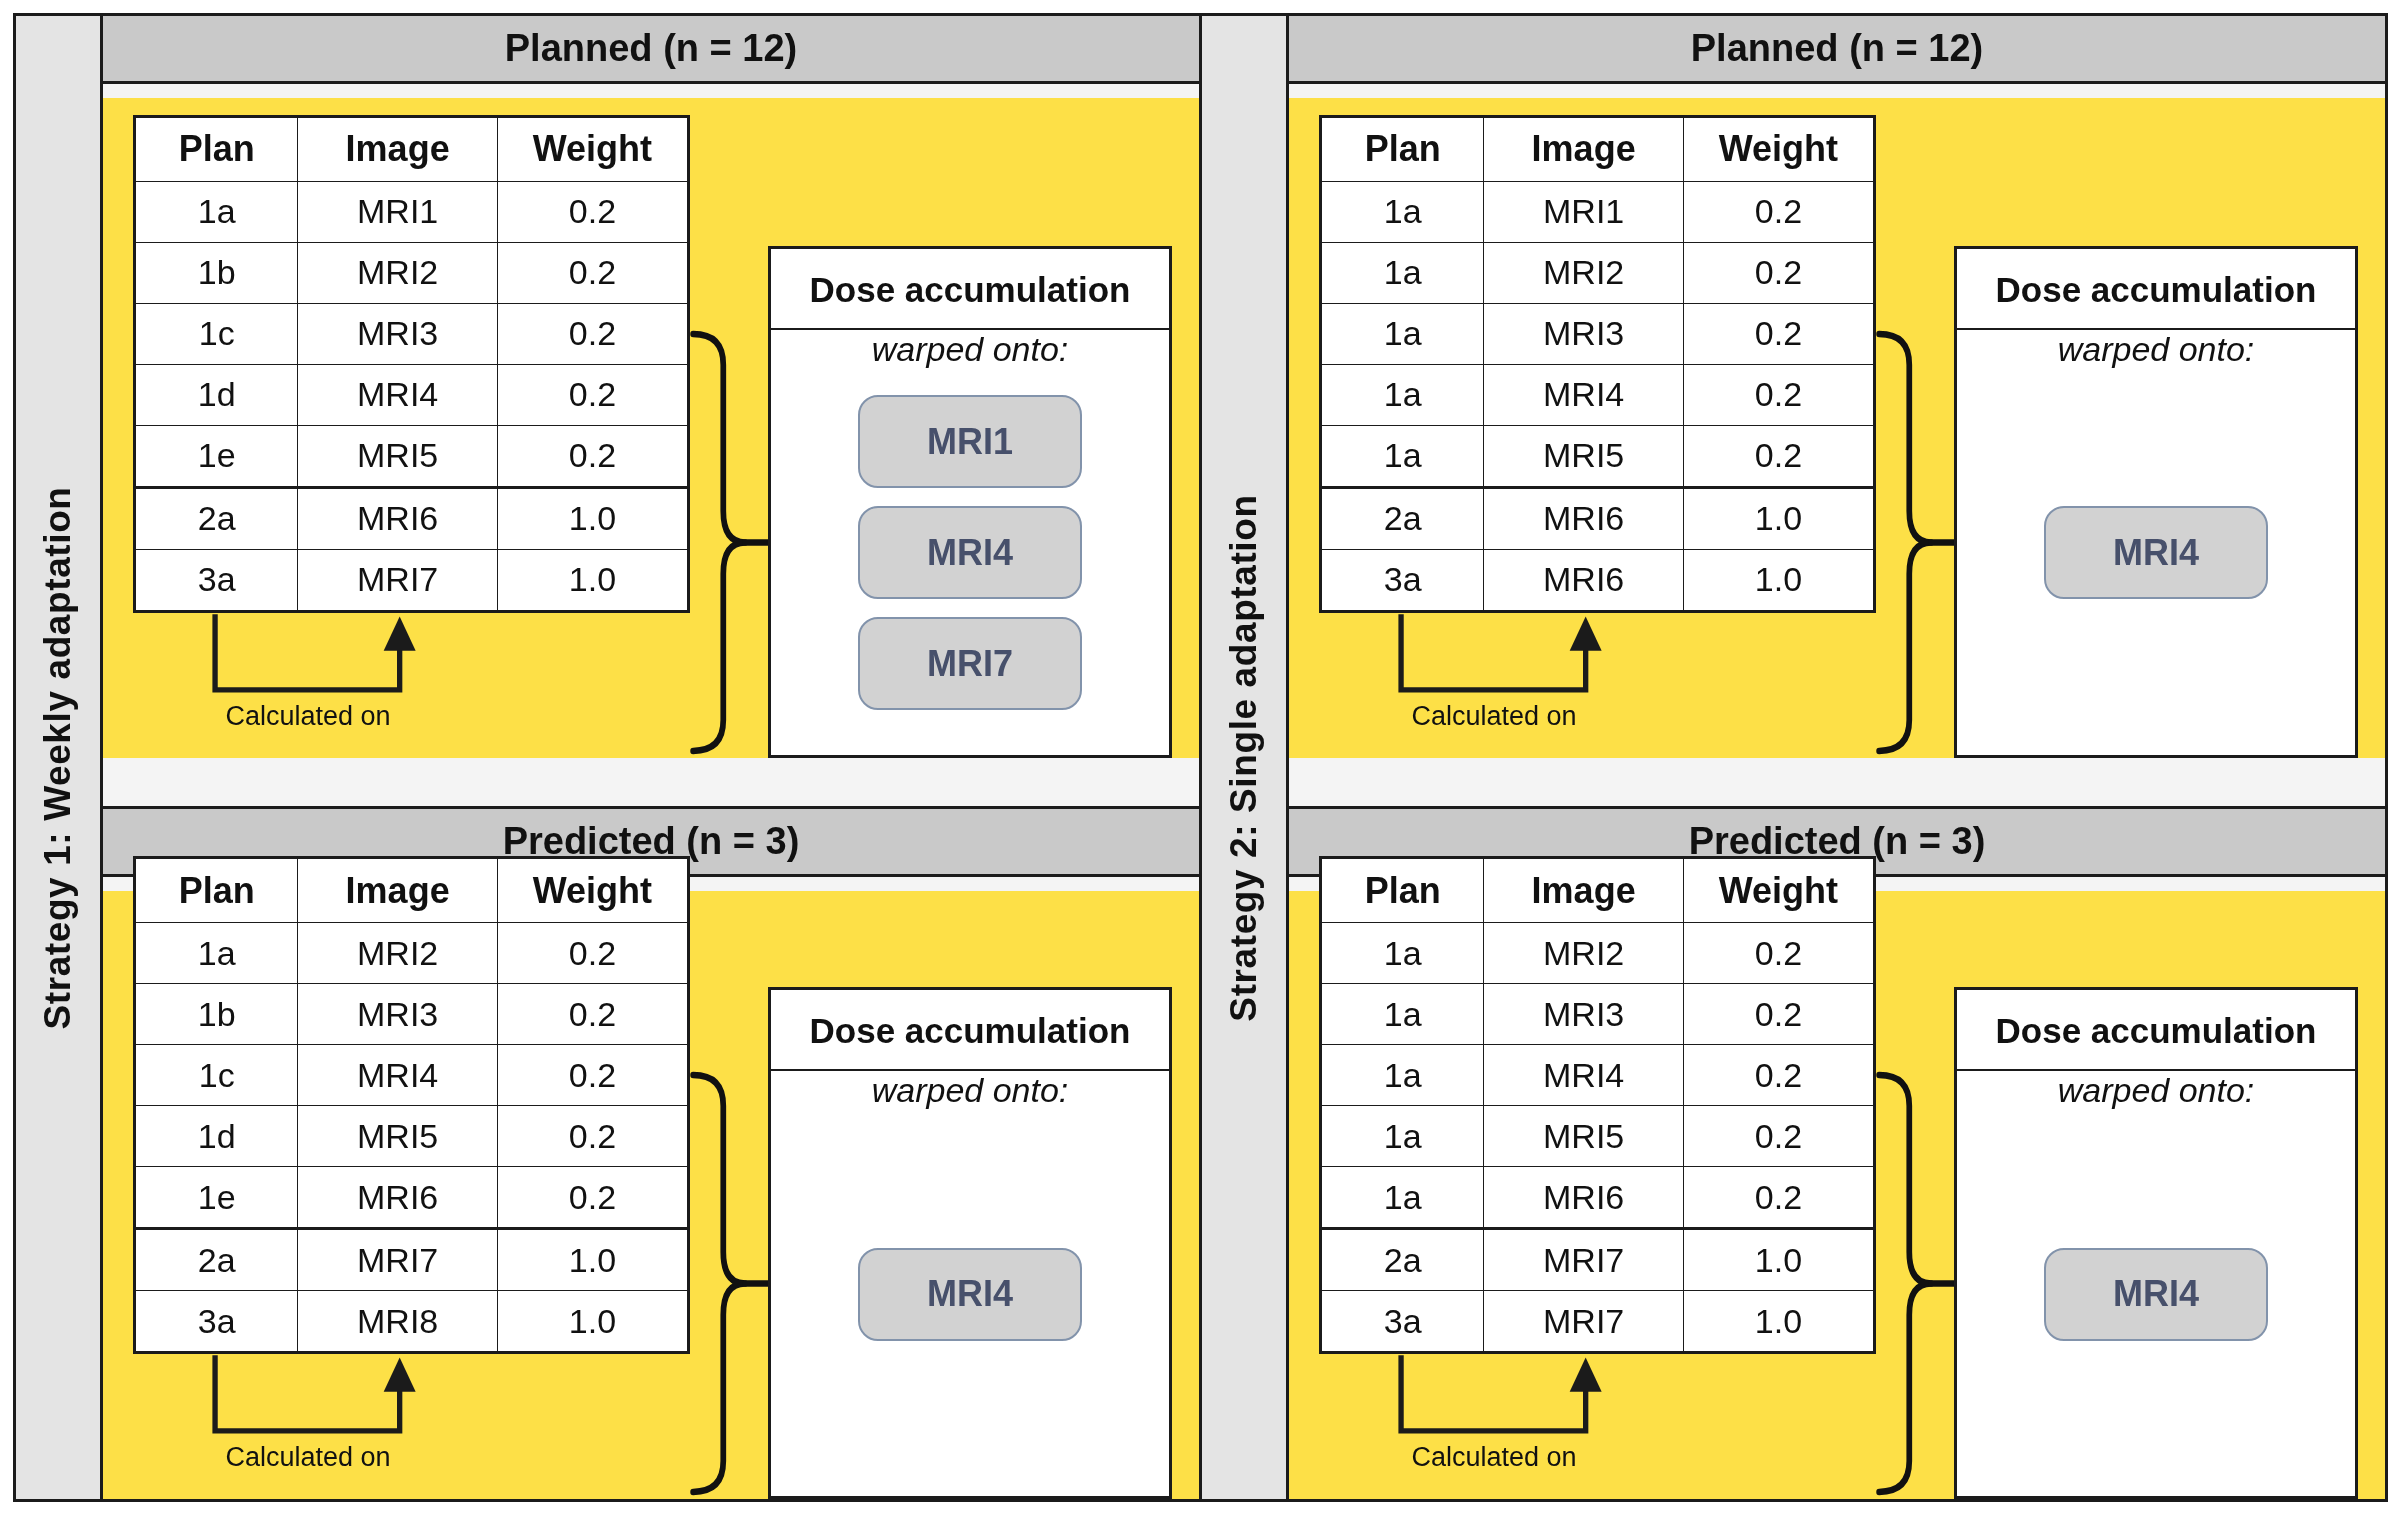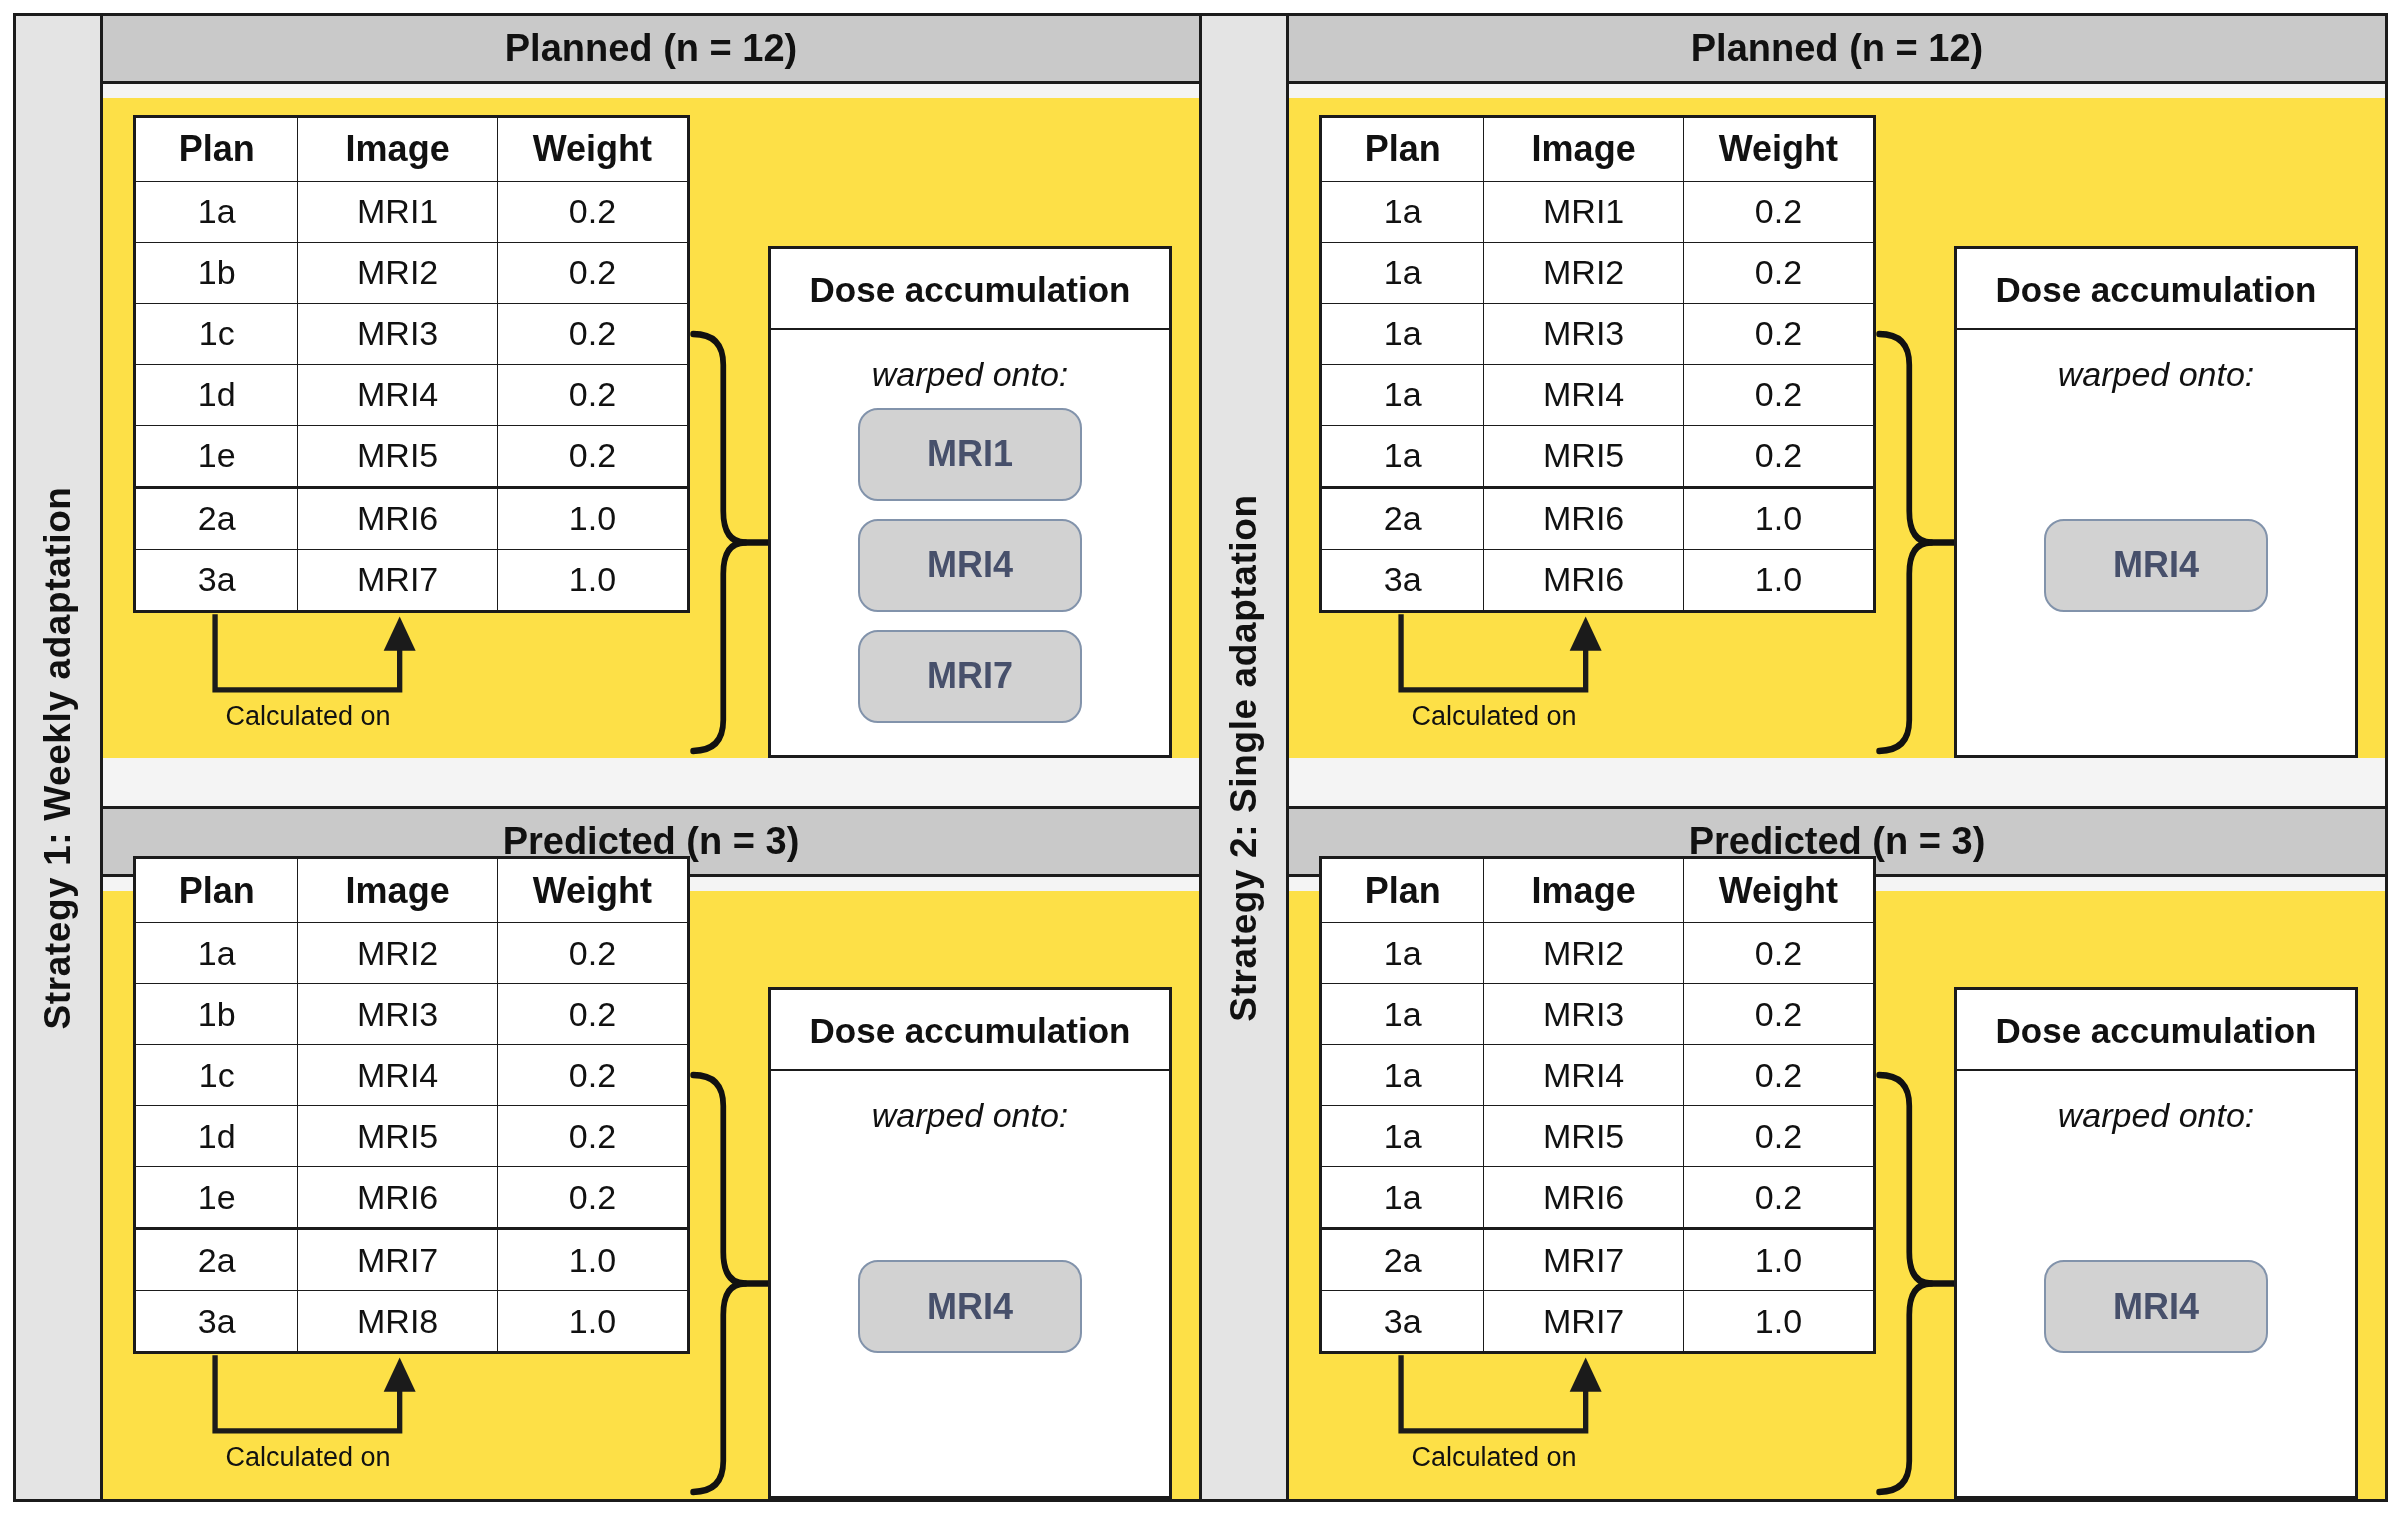--- a/index.html
+++ b/index.html
@@ -22,21 +22,21 @@
   table.plan-table{border:3px solid #1b1b1b;}
   table.plan-table tr.thick-top td{border-top:3.6px solid #1b1b1b;}
   .calc-zone{position:relative;height:145px;}
   .calc-svg{position:absolute;left:0;top:0;}
   .calc-label{position:absolute;left:21px;top:88px;width:308px;text-align:center;font-size:27px;}
   .brace-area{flex:1;min-width:71px;height:431px;margin-top:63px;}
   .brace-area svg{width:100%;height:100%;display:block;}
   .dose-box{width:398px;flex:none;height:506px;background:#ffffff;border:3px solid #1b1b1b;display:flex;flex-direction:column;}
   .dose-title{flex:none;padding:21px 6px 18px 6px;text-align:center;font-weight:bold;font-size:35px;border-bottom:2.4px solid #1b1b1b;}
   .dose-body{flex:1;display:flex;flex-direction:column;min-height:0;}
-  .warped{margin-top:25px;text-align:center;font-style:italic;font-size:34px;flex:none;}
+  .warped{text-align:center;font-style:italic;font-size:34px;flex:none;}
   .chips{flex:1;display:flex;flex-direction:column;align-items:center;justify-content:center;gap:18px;padding-bottom:18px;}
   .mri-chip{width:220px;height:89px;background:#d2d2d2;border:2.4px solid #8293ab;border-radius:20px;display:flex;align-items:center;justify-content:center;font-weight:bold;font-size:36px;color:#47506b;}
 </style>
 </head>
 <body>
 
 <div class="figure">
 
   <div class="sidebar first">
     <div class="sidebar-label">Strategy 1: Weekly adaptation</div>

